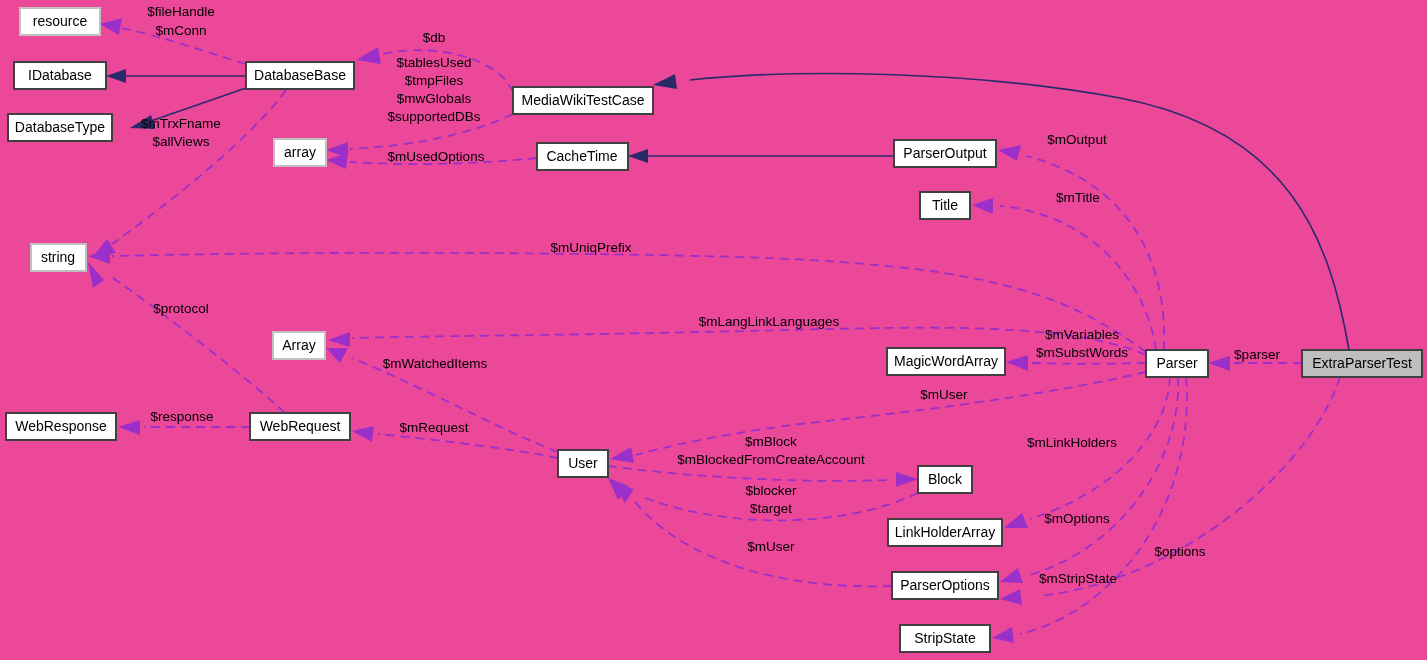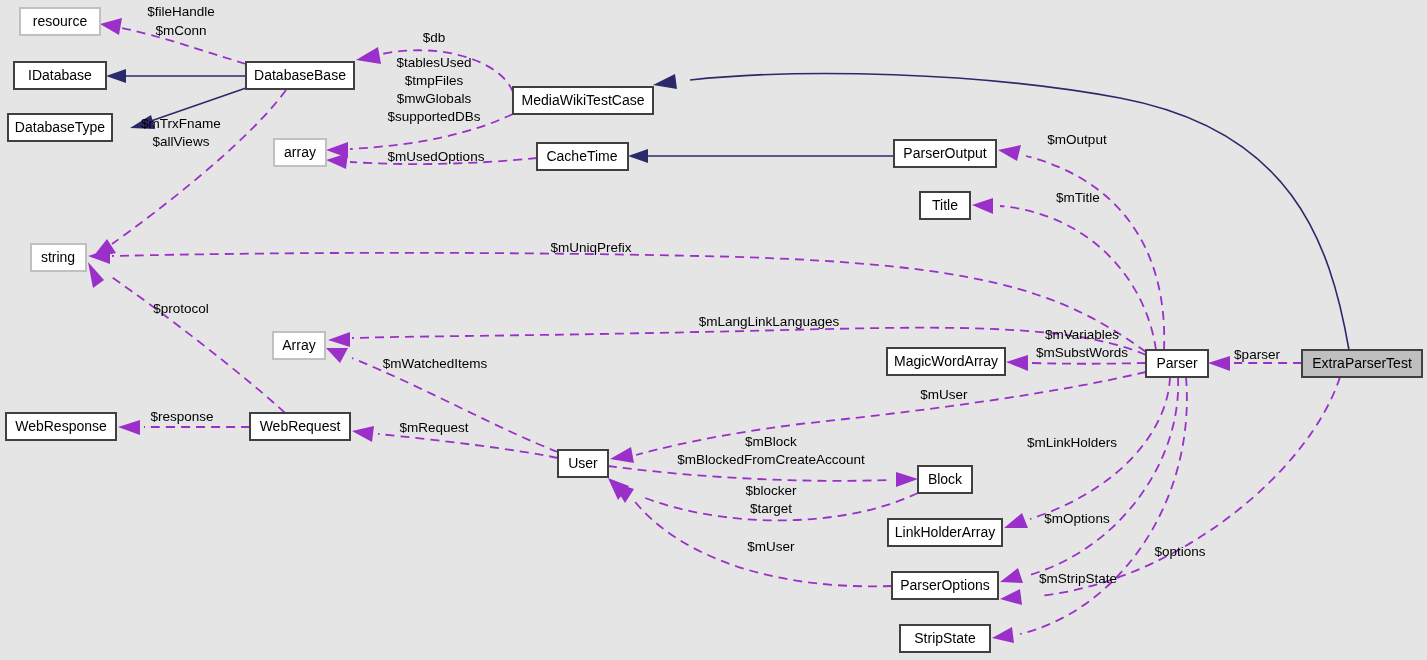--- a/index.html
+++ b/index.html
@@ -7,21 +7,21 @@
     padding: 0;
     background: #ffffff;
   }
   body {
     font-family: "Liberation Sans", sans-serif;
   }
   #diagram-root {
     position: relative;
     width: 1427px;
     height: 660px;
-    background: #e5e5e5;
+    background: #ec4899;
     overflow: hidden;
   }
   svg.graph-canvas {
     position: absolute;
     top: 0;
     left: 0;
     width: 1427px;
     height: 660px;
   }
   .node-box {

